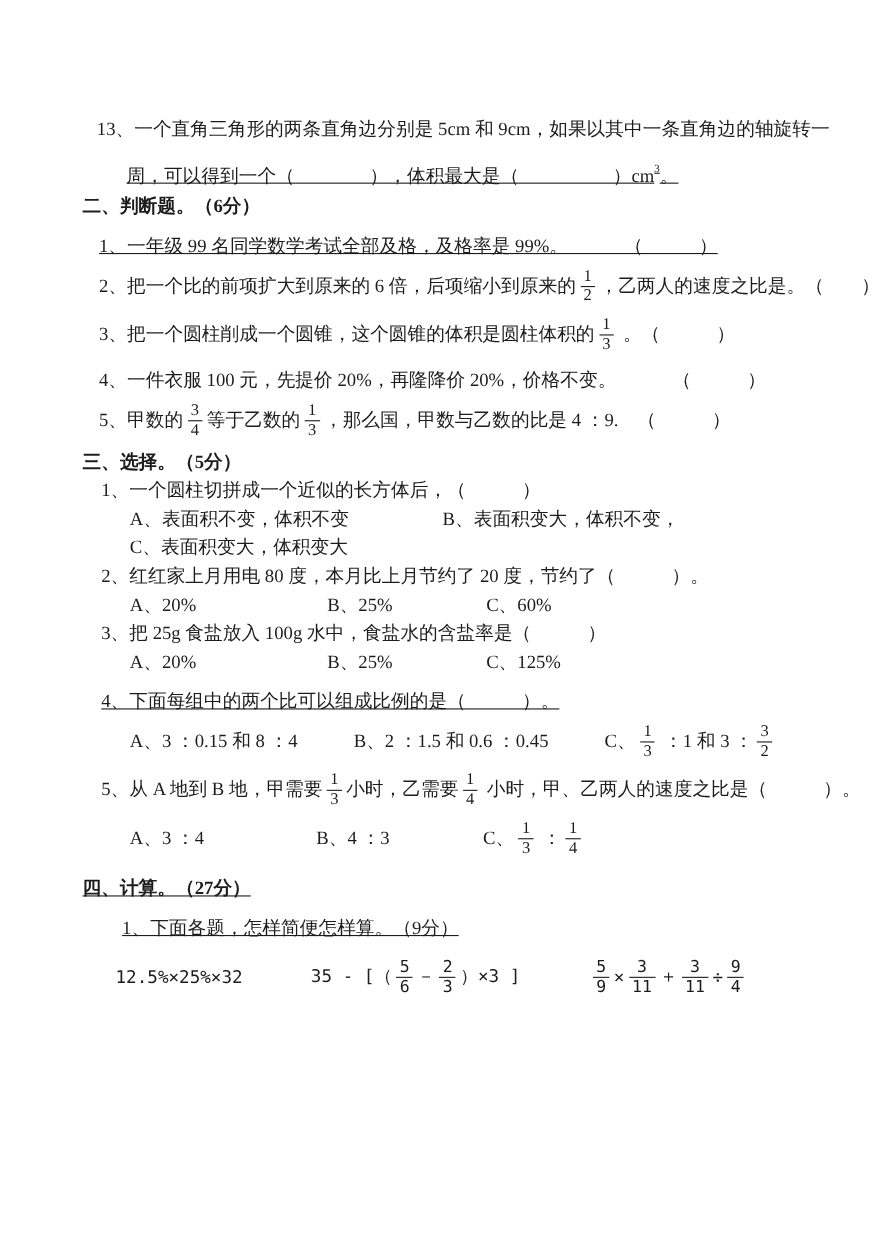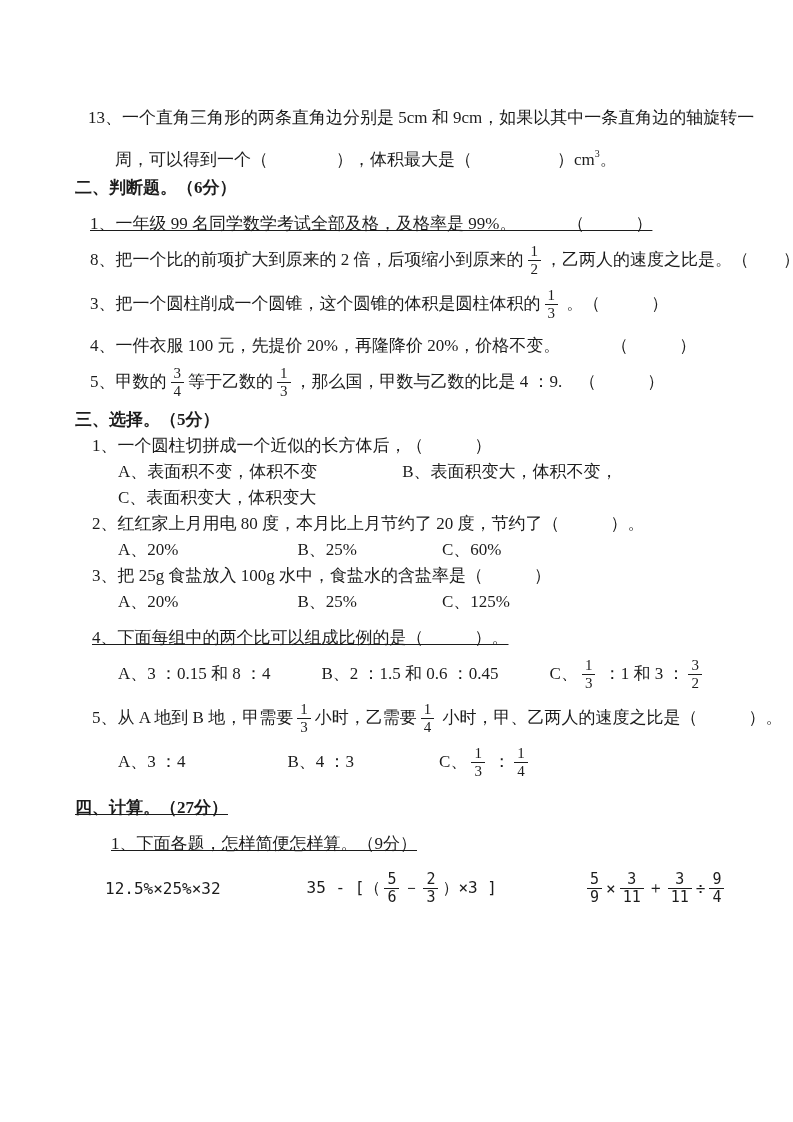--- a/index.html
+++ b/index.html
@@ -24,21 +24,21 @@
   }
   .line span { white-space: pre; }
   .heading { font-weight: bold; margin-top: 4px; }
   .mt0  { margin-top: 0; }
   .mt2  { margin-top: 2px; }
   .mt8  { margin-top: 8px; }
   .mt12 { margin-top: 12px; text-decoration: underline; }
   .mt14 { margin-top: 2px; text-align: center; }
   .mt18 { margin-top: 18px; }
   .ind-q13  { margin-left: 13px; }
-  .ind-q13b { margin-left: 40px; }
+  .ind-q13b { margin-left: 40px; text-decoration: underline; }
   .ind-item { margin-left: 15px; }
   .ind-stem { margin-left: 17px; }
   .ind-opt  { margin-left: 43px; }
   .ind-calc { margin-left: 36px; }
   .frac {
     display: inline-flex;
     flex-direction: column;
     align-items: center;
     margin: 0 4px;
     font-size: 15px;
@@ -53,21 +53,20 @@
     align-self: flex-start;
     margin-top: 1px;
   }
   .fracline { min-height: 44px; }
   .expr-row {
     display: flex;
     align-items: center;
     margin-left: 30px;
     margin-top: 6px;
     min-height: 52px;
-    gap: 24px;
   }
   .expr {
     display: flex;
     align-items: center;
     white-space: pre;
     font-family: "DejaVu Sans Mono", "Liberation Mono", monospace;
     font-size: 16px;
   }
   .expr + .expr { margin-left: 62px; }
 </style>
@@ -75,21 +74,21 @@
 <body>
 
 <div class="page">
 
   <div class="line ind-q13 mt0"><span>13、一个直角三角形的两条直角边分别是 5cm 和 9cm，如果以其中一条直角边的轴旋转一</span></div>
   <div class="line ind-q13b mt18"><span>周，可以得到一个（　　　　），体积最大是（　　　　　）cm</span><sup>3</sup><span>。</span></div>
 
   <div class="line heading">二、判断题。（6分）</div>
 
   <div class="line ind-item mt12"><span>1、一年级 99 名同学数学考试全部及格，及格率是 99%。　　　（　　　）</span></div>
-  <div class="line ind-item mt2 fracline"><span>8、把一个比的前项扩大到原来的 2 倍，后项缩小到原来的</span><span class="frac"><span class="num">1</span><span class="den">2</span></span><span>，乙两人的速度之比是。（　　）</span></div>
+  <div class="line ind-item mt2 fracline"><span>2、把一个比的前项扩大到原来的 6 倍，后项缩小到原来的</span><span class="frac"><span class="num">1</span><span class="den">2</span></span><span>，乙两人的速度之比是。（　　）</span></div>
   <div class="line ind-item mt0 fracline"><span>3、把一个圆柱削成一个圆锥，这个圆锥的体积是圆柱体积的</span><span class="frac"><span class="num">1</span><span class="den">3</span></span><span> 。（　　　）</span></div>
   <div class="line ind-item mt8"><span>4、一件衣服 100 元，先提价 20%，再隆降价 20%，价格不变。　　　（　　　）</span></div>
   <div class="line ind-item mt2 fracline"><span>5、甲数的</span><span class="frac"><span class="num">3</span><span class="den">4</span></span><span>等于乙数的</span><span class="frac"><span class="num">1</span><span class="den">3</span></span><span>，那么国，甲数与乙数的比是 4 ：9.　（　　　）</span></div>
 
   <div class="line heading">三、选择。（5分）</div>
 
   <div class="line ind-stem mt14"><span>1、一个圆柱切拼成一个近似的长方体后，（　　　）</span></div>
   <div class="line ind-opt mt14"><span>A、表面积不变，体积不变　　　　　B、表面积变大，体积不变，</span></div>
   <div class="line ind-opt mt14"><span>C、表面积变大，体积变大</span></div>
 

